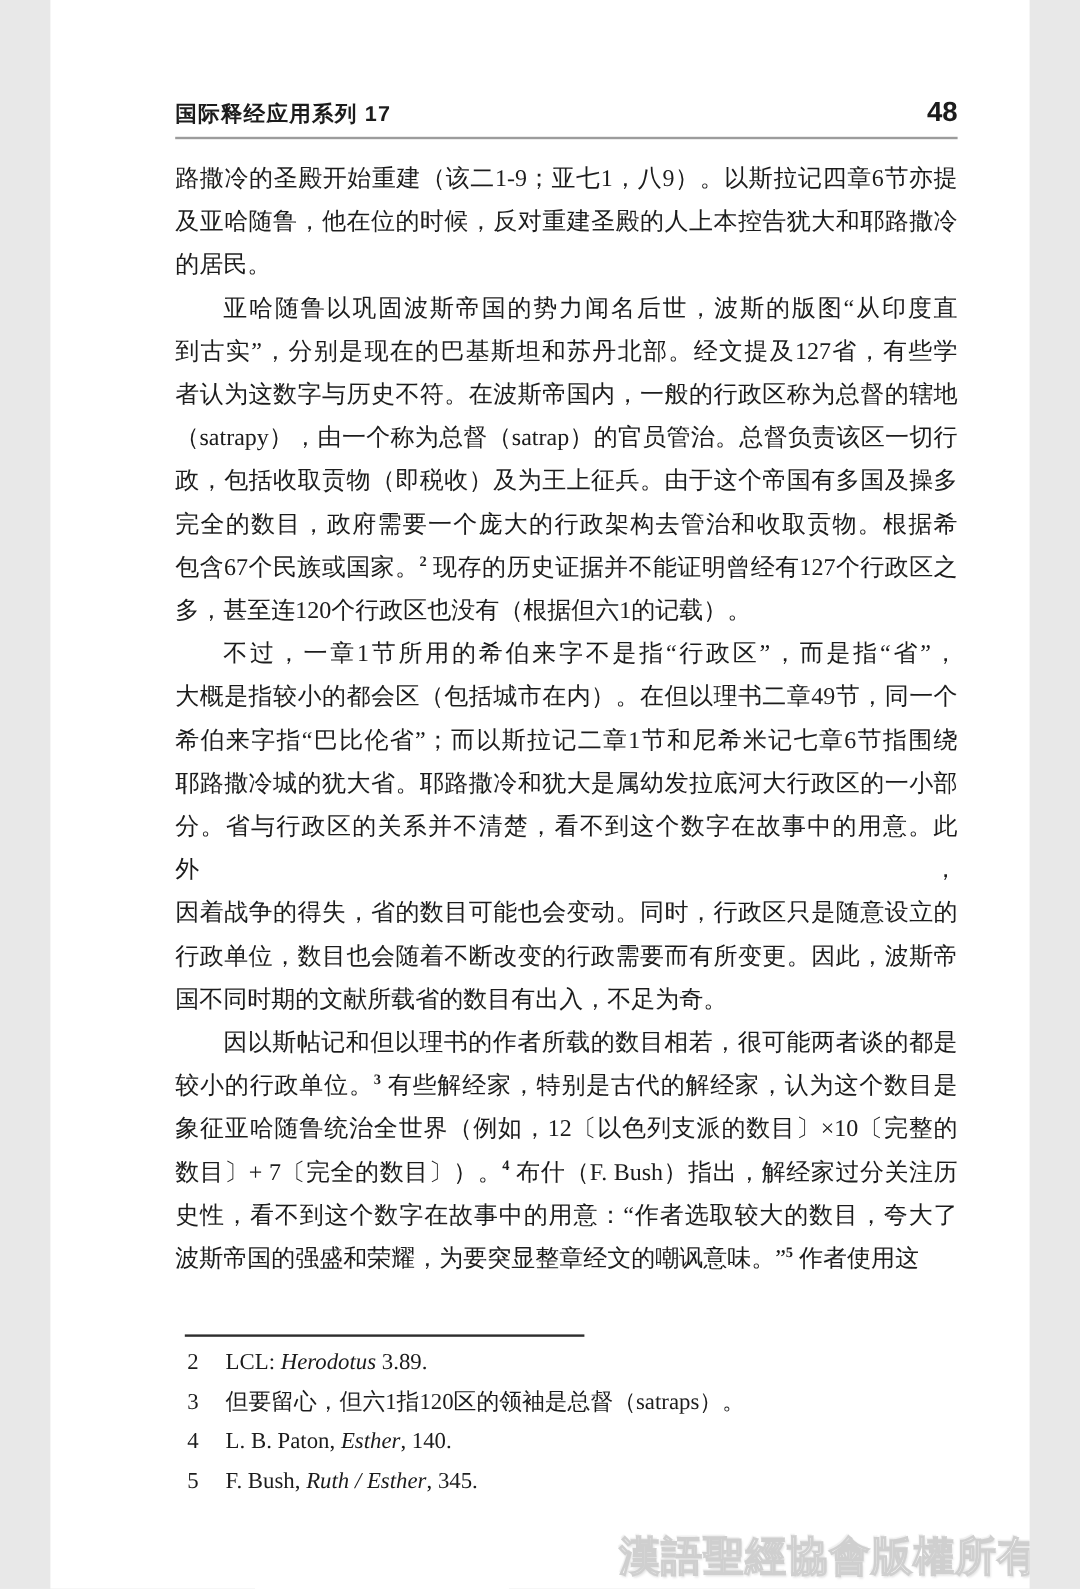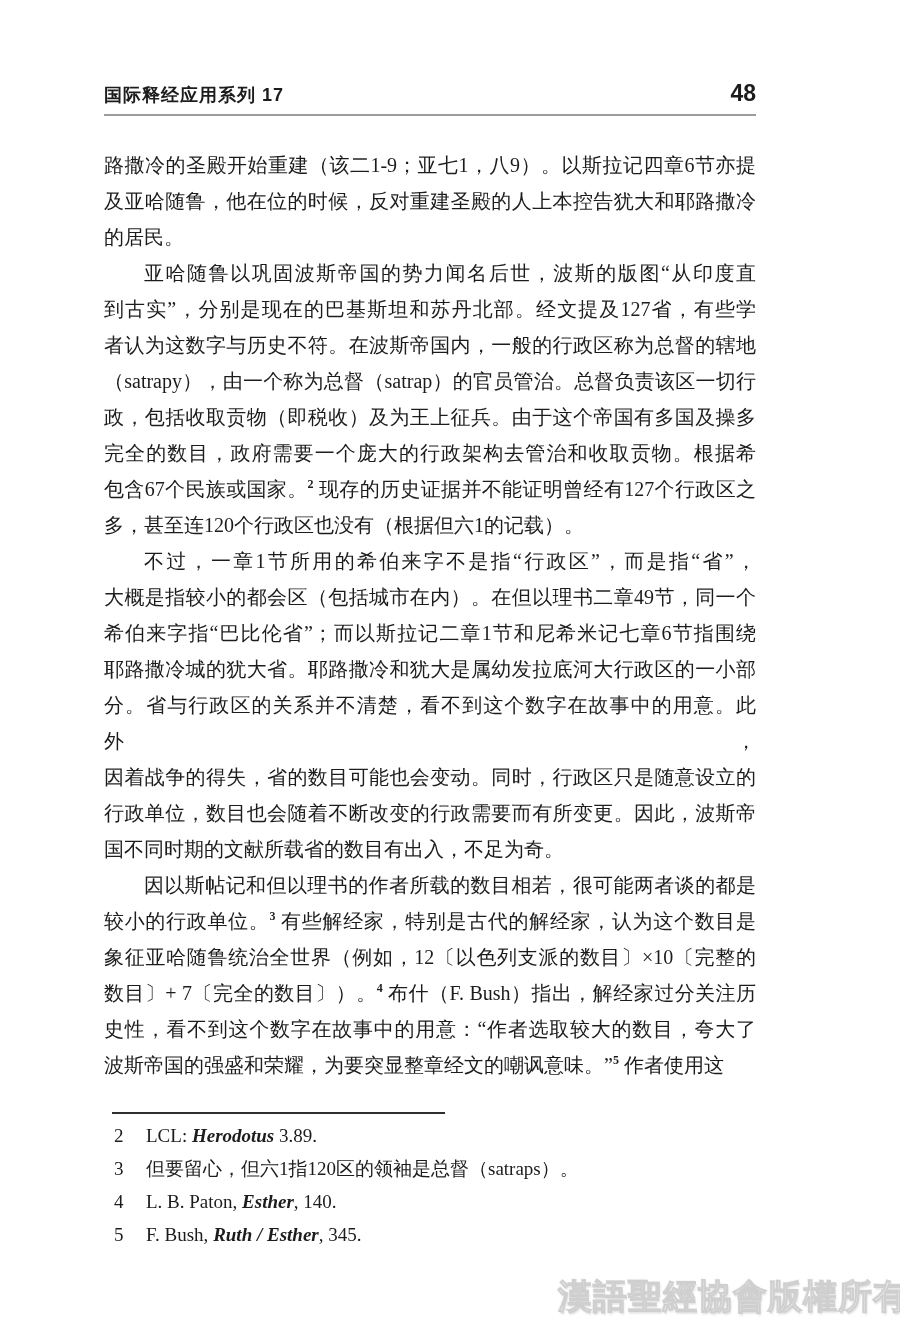--- a/index.html
+++ b/index.html
@@ -1,51 +1,51 @@
 <!DOCTYPE html>
 <html><head>
 <meta charset="utf-8">
 <style>
   html,body{margin:0;padding:0;background:#e8e8e8;}
   .page{
     position:relative;
-    width:900px;height:1324px;
+    width:816px;height:1324px;
     margin:0 auto;
     background:#ffffff;
     font-family:"Liberation Serif","DejaVu Serif",serif;
     color:#1c1c1c;
     overflow:hidden;
   }
   
   .header{
     position:absolute;left:104px;top:80px;width:652px;
     display:flex;justify-content:space-between;align-items:flex-end;
     border-bottom:2px solid #9c9c9c;
     padding-bottom:7px;
     font-family:"Liberation Sans","DejaVu Sans",sans-serif;
     font-weight:bold;
   }
   .series{font-size:18px;letter-spacing:1px;}
   .pagenum{font-size:23px;margin-left:10px;}
   
   .bodytext{
-    position:absolute;left:104px;top:147px;width:652px;
+    position:absolute;left:104px;top:131px;width:652px;
     font-size:20px;line-height:36px;
   }
   .line{
     text-align:justify;
     text-align-last:justify;
   }
   .line.end{text-align-last:left;}
   .line.indent{text-indent:2em;}
   .sup{
     font-size:12px;font-weight:bold;
     vertical-align:super;line-height:0;
   }
-  .ital{font-style:italic;font-weight:bold;}
+  .ital{font-style:italic;}
   
   .footnotes{
     position:absolute;left:104px;top:1112px;width:652px;
     font-size:19px;
   }
   .fn-rule{
     width:333px;margin-left:8px;
     border-top:2px solid #2e2e2e;
   }
   .fn-item{display:flex;margin-top:10px;line-height:23px;}

